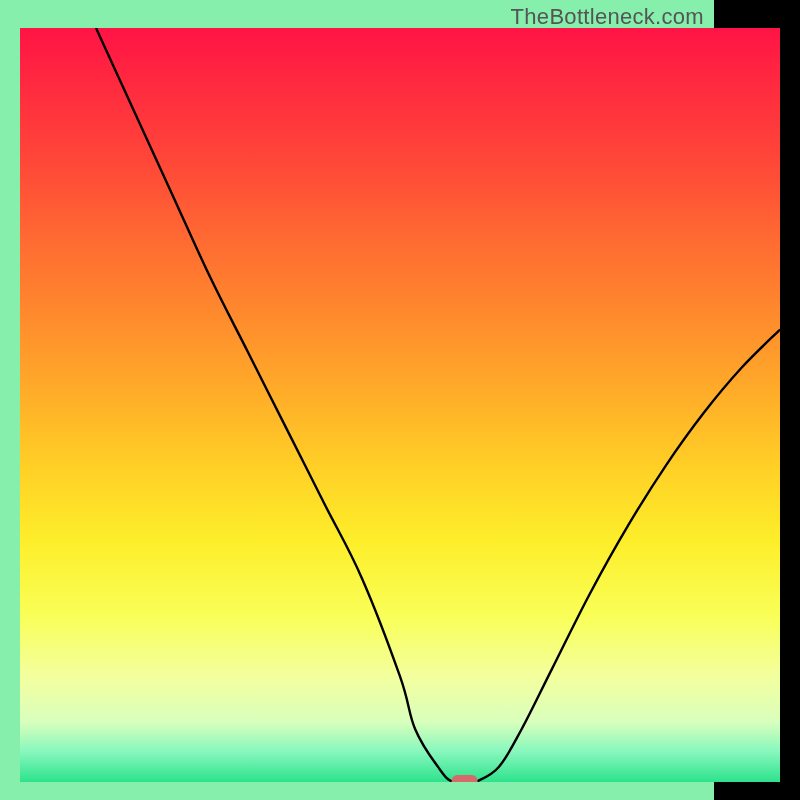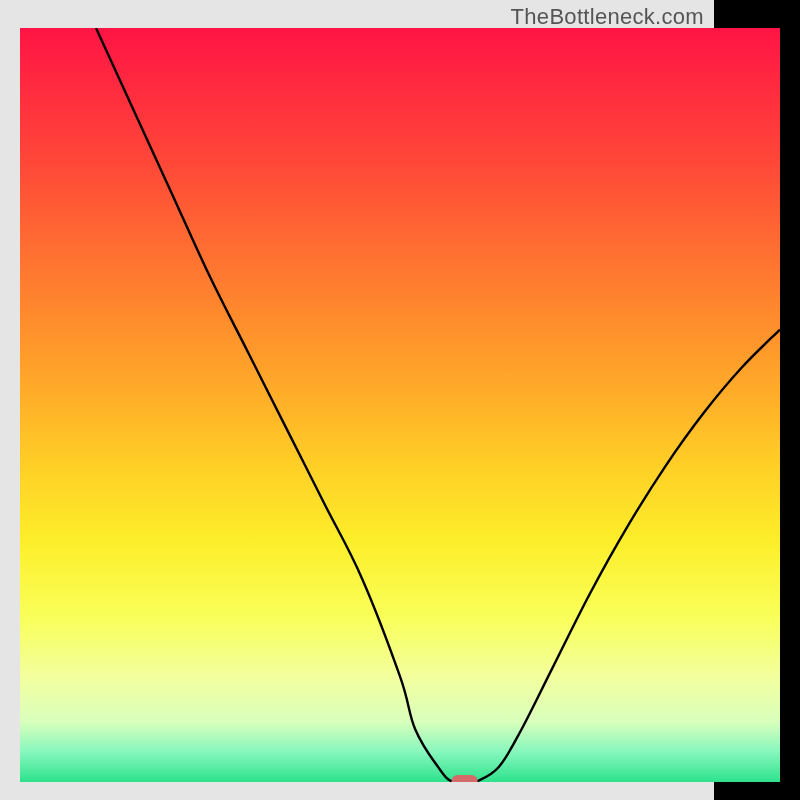--- a/index.html
+++ b/index.html
@@ -8,21 +8,21 @@
     width: 800px;
     height: 800px;
     background: #000;
     overflow: hidden;
     font-family: Arial, Helvetica, sans-serif;
   }
   .frame {
     position: relative;
     width: 714px;
     height: 800px;
-    background: #e5e5e5;
+    background: #86efac;
   }
   .watermark {
     position: absolute;
     top: 4px;
     right: 10px;
     color: #555;
     font-size: 22px;
     font-weight: 500;
     letter-spacing: 0.3px;
     user-select: none;

